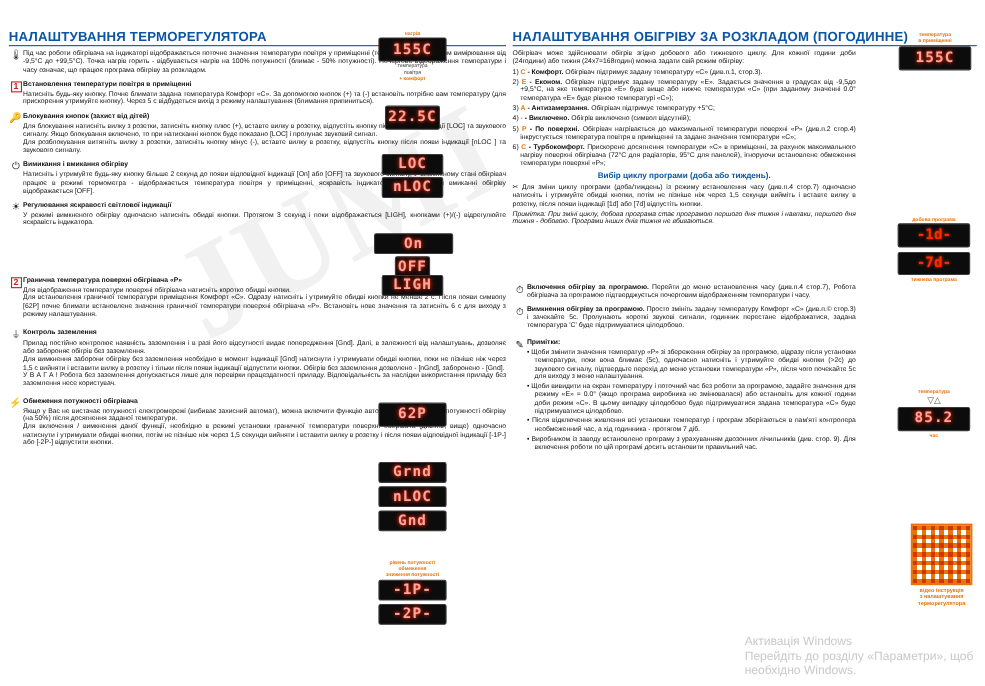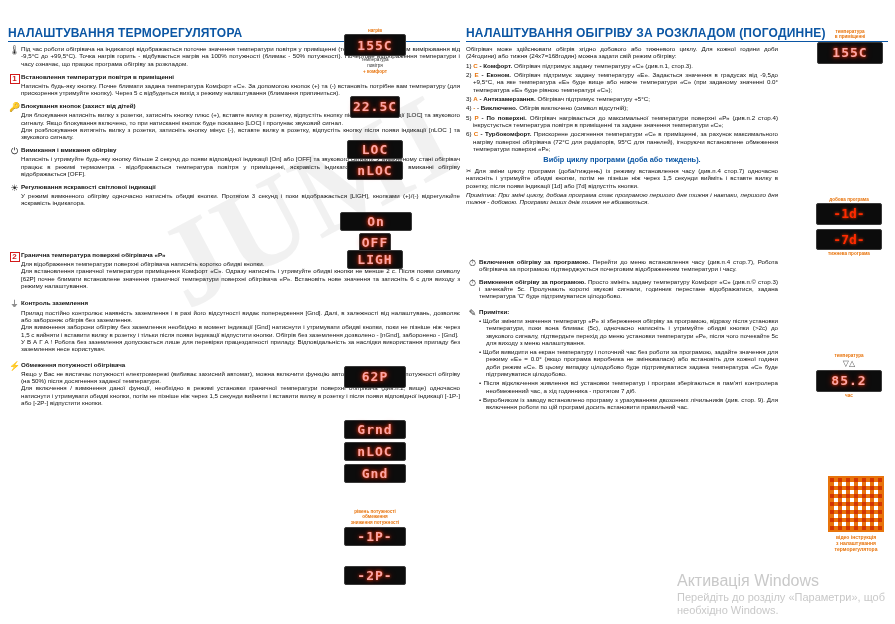--- a/index.html
+++ b/index.html
@@ -88,21 +88,21 @@
   .watermark {
     position:absolute; left:150px; top:130px;
     font-size:120px; font-weight:bold; color:rgba(170,170,170,.17);
     transform:rotate(-28deg); letter-spacing:2px; pointer-events:none;
     font-family:"Liberation Serif", serif;
   }
   .activ {
     position:absolute; right:10px; bottom:6px; text-align:left;
     color:#c9c9c9; font-size:11px; line-height:1.25;
   }
-  .activ .t1 { font-size:16px; }
+  .activ .t1 { font-size:11px; }
   .hang { padding-left:7px; text-indent:-7px; }
 </style>
 </head>
 <body>
 
 <div class="page">
 
   <div class="watermark">JUMI</div>
 
   <div class="col-left">
@@ -210,21 +210,21 @@
   <div class="led-wrap" style="left:338px; top:420px; width:74px;">
     <div class="led small" style="width:62px;height:19px;margin:0 auto 3px;">Grnd</div>
     <div class="led small" style="width:62px;height:19px;margin:0 auto 3px;">nLOC</div>
     <div class="led small" style="width:62px;height:19px;margin:0 auto;">Gnd</div>
   </div>
 
   <div class="led-wrap" style="left:338px; top:508px; width:74px;">
     <div class="led-cap orange" style="white-space:pre-line;">рівень потужності
 обмеження
 зниження потужності</div>
-    <div class="led small" style="width:62px;height:19px;margin:2px auto 20px;">-1P-</div>
+    <div class="led small" style="width:62px;height:19px;margin:2px auto 3px;">-1P-</div>
     <div class="led small" style="width:62px;height:19px;margin:0 auto;">-2P-</div>
   </div>
 
   <div class="col-right">
     <div class="sect-title under">НАЛАШТУВАННЯ ОБІГРІВУ ЗА РОЗКЛАДОМ (ПОГОДИННЕ)</div>
 
     <div style="width:312px;">
       <p>Обігрівач може здійснювати обігрів згідно добового або тижневого циклу. Для кожної години доби (24години) або тижня (24x7=168годин) можна задати свій режим обігріву:</p>
 
       <p class="hang">

